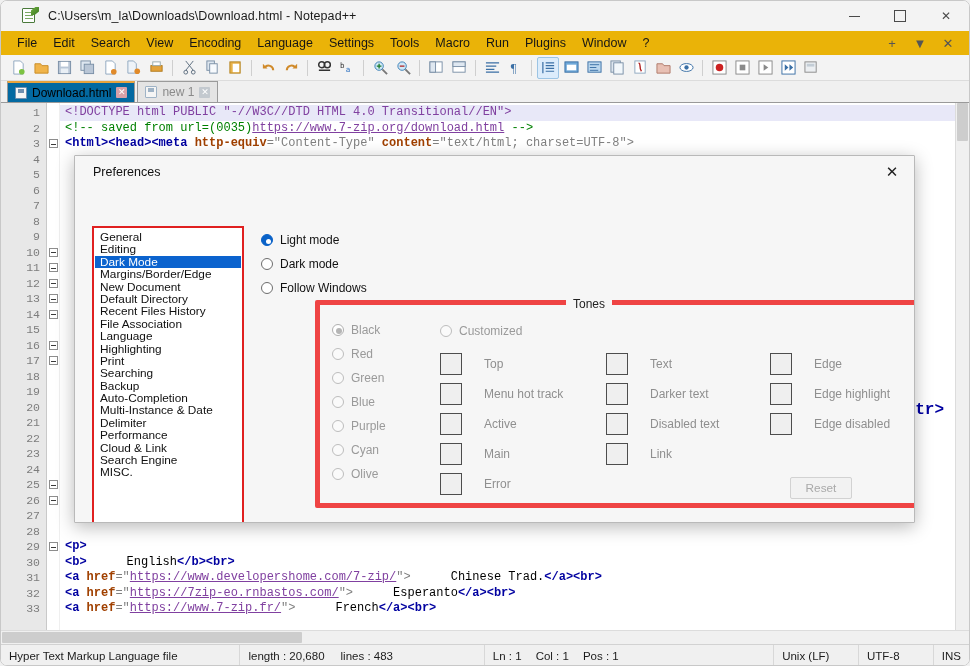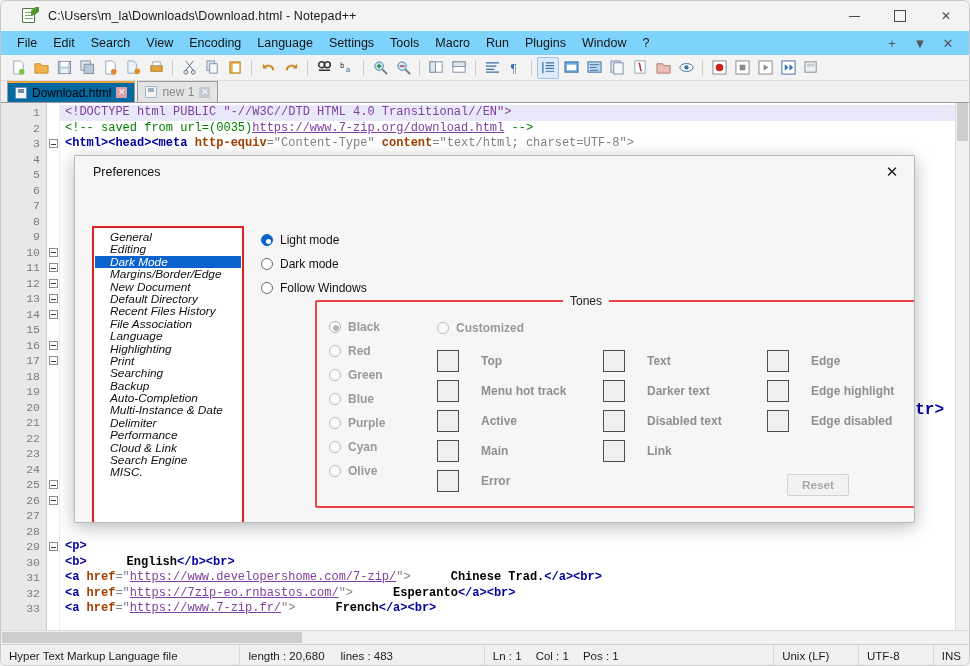--- a/index.html
+++ b/index.html
@@ -27,21 +27,21 @@
   .title-text { font-size:12.5px; color:#1a1a1a; letter-spacing:.1px; }
   .wincontrols { position:absolute; right:0; top:0; height:30px; display:flex; }
   .wincontrols div { width:46px; height:30px; display:flex; align-items:center; justify-content:center;
       color:#4a4a4a; font-size:12px; }
   .wincontrols div:last-child { border-top-right-radius:7px; }
   .wc-min:after { content:""; width:11px; height:1px; background:#4a4a4a; }
   .wc-max:after { content:""; width:10px; height:10px; border:1px solid #4a4a4a; }
   .wc-close { font-size:15px; font-family:"DejaVu Sans", sans-serif; }
 
   
-  .menubar { height:24px; background:#7dd3fc; display:flex; align-items:center;
+  .menubar { height:24px; background:#eab308; display:flex; align-items:center;
              padding-left:8px; position:relative; }
   .menubar .mi { padding:2px 8px; font-size:12.5px; color:#151515; }
   .tabctrl { position:absolute; right:8px; top:0; height:24px; display:flex; align-items:center; gap:14px;
              color:#555; font-size:13px; padding-right:6px; }
   .tabctrl span { display:inline-block; width:14px; text-align:center; }
 
   
   .toolbar { height:26px; background:#f3f3f3; display:flex; align-items:center;
              padding-left:6px; gap:1px; border-bottom:1px solid #dcdcdc; }
   .tb { width:22px; height:22px; display:flex; align-items:center; justify-content:center;
@@ -80,21 +80,21 @@
   .foldbox:after { content:""; position:absolute; left:1.5px; top:3.5px; width:5px; height:1px; background:#3a3a3a; }
   .code { flex:1; font-family:"Liberation Mono", monospace; font-size:12px;
           padding-top:2px; white-space:pre; overflow:hidden; position:relative; }
   .code .ln { height:15.5px; line-height:15.5px; padding-left:5px; }
   .code .ln.cur { background:#e8e8f8; }
   .t-com { color:#008000; }
   .t-tag { color:#0000a0; font-weight:bold; }
   .t-att { color:#a04000; font-weight:bold; }
   .t-str { color:#808080; }
   .t-url { color:#8040a0; text-decoration:underline; }
-  .t-txt { color:#000; font-weight:bold;padding-left:40px; }
+  .t-txt { color:#000; font-weight:normal;padding-left:40px; }
   .t-dt  { color:#8040a0; }
   .editor-vscroll { position:absolute; right:0; top:0; width:14px; height:100%; background:#f0f0f0;
                     border-left:1px solid #dcdcdc; }
   .editor-vscroll .thumb { position:absolute; top:0; left:1px; width:11px; height:38px;
                     background:#cdcdcd; border-radius:1px; }
   .editor-hscroll { height:14px; background:#f0f0f0; border-top:1px solid #dcdcdc; position:relative; }
   .editor-hscroll .thumb { position:absolute; left:1px; top:1px; width:300px; height:11px;
                     background:#cdcdcd; border-radius:1px; }
 
   
@@ -115,46 +115,46 @@
   .dlg-close { position:absolute; right:0; top:0; width:44px; height:32px;
                display:flex; align-items:center; justify-content:center;
                font-size:15px; color:#202020; font-family:"DejaVu Sans", sans-serif;
                border-top-right-radius:7px; }
   .dlg-body { position:relative; height:365px; }
 
   .listwrap { position:absolute; left:17px; top:38px; width:152px; height:340px;
               border:2px solid #e02020; background:#fff; padding:1px; }
   .listbox { width:100%; height:100%; background:#fff; overflow:hidden;
              font-size:11.8px; padding-top:2px; }
-  .listbox div { height:12.4px; line-height:12.4px; padding-left:15px; color:#101010;font-style:italic; }
+  .listbox div { height:12.4px; line-height:12.4px; padding-left:5px; color:#101010; }
   .listbox div.sel { background:#0b63ce; color:#fff; }
 
   .rightpane { position:absolute; left:186px; top:40px; right:16px; bottom:10px; }
 
   .radio { width:12px; height:12px; border-radius:50%; border:1px solid #6d6d6d;
            background:#fff; position:relative; flex:none; display:inline-block; }
   .radio.on { border:1px solid #0a62c8; background:#0a62c8; }
   .radio.on:after { content:""; position:absolute; left:3.5px; top:3.5px; width:5px; height:5px;
            border-radius:50%; background:#fff; }
   .radio.dis { border-color:#bdbdbd; background:#fafafa; }
   .radio.dis.checked { border-color:#b0b0b0; background:#fff; }
   .radio.dis.checked:after { content:""; position:absolute; left:3px; top:3px; width:6px; height:6px;
            border-radius:50%; background:#b5b5b5; }
 
   .rrow { display:flex; align-items:center; gap:7px; height:24px; font-size:12px; color:#111; }
   .rrow.dis { color:#9a9a9a; }
 
   .modes { position:absolute; left:0; top:0; }
 
   .tonesbox { position:absolute; left:54px; top:72px; width:641px; height:208px;
-              border:2px solid #ef4444; border-radius:2px; }
+              border:5px solid #ef4444; border-radius:2px; }
   .tones-legend { position:absolute; left:246px; top:-8px; background:#f6f6f6;
                   padding:0 7px; font-size:12px; color:#222; }
 
-  .tones-inner { position:relative; width:100%; height:100%;font-weight:bold; }
+  .tones-inner { position:relative; width:100%; height:100%; }
   .col-radios { position:absolute; left:12px; top:13px; }
   .cb-col { position:absolute; }
   .cbrow { display:flex; align-items:center; gap:22px; height:30px; font-size:12px; color:#8f8f8f; }
   .swatch { width:22px; height:22px; background:#efefef; border:1.5px solid #4d4d4d; flex:none; }
 
   .reset-btn { position:absolute; left:470px; top:172px; width:62px; height:22px;
                border:1px solid #d2d2d2; background:#f2f2f2; border-radius:2px;
                font-size:11.8px; color:#a9a9a9; display:flex; align-items:center;
                justify-content:center; }
 

